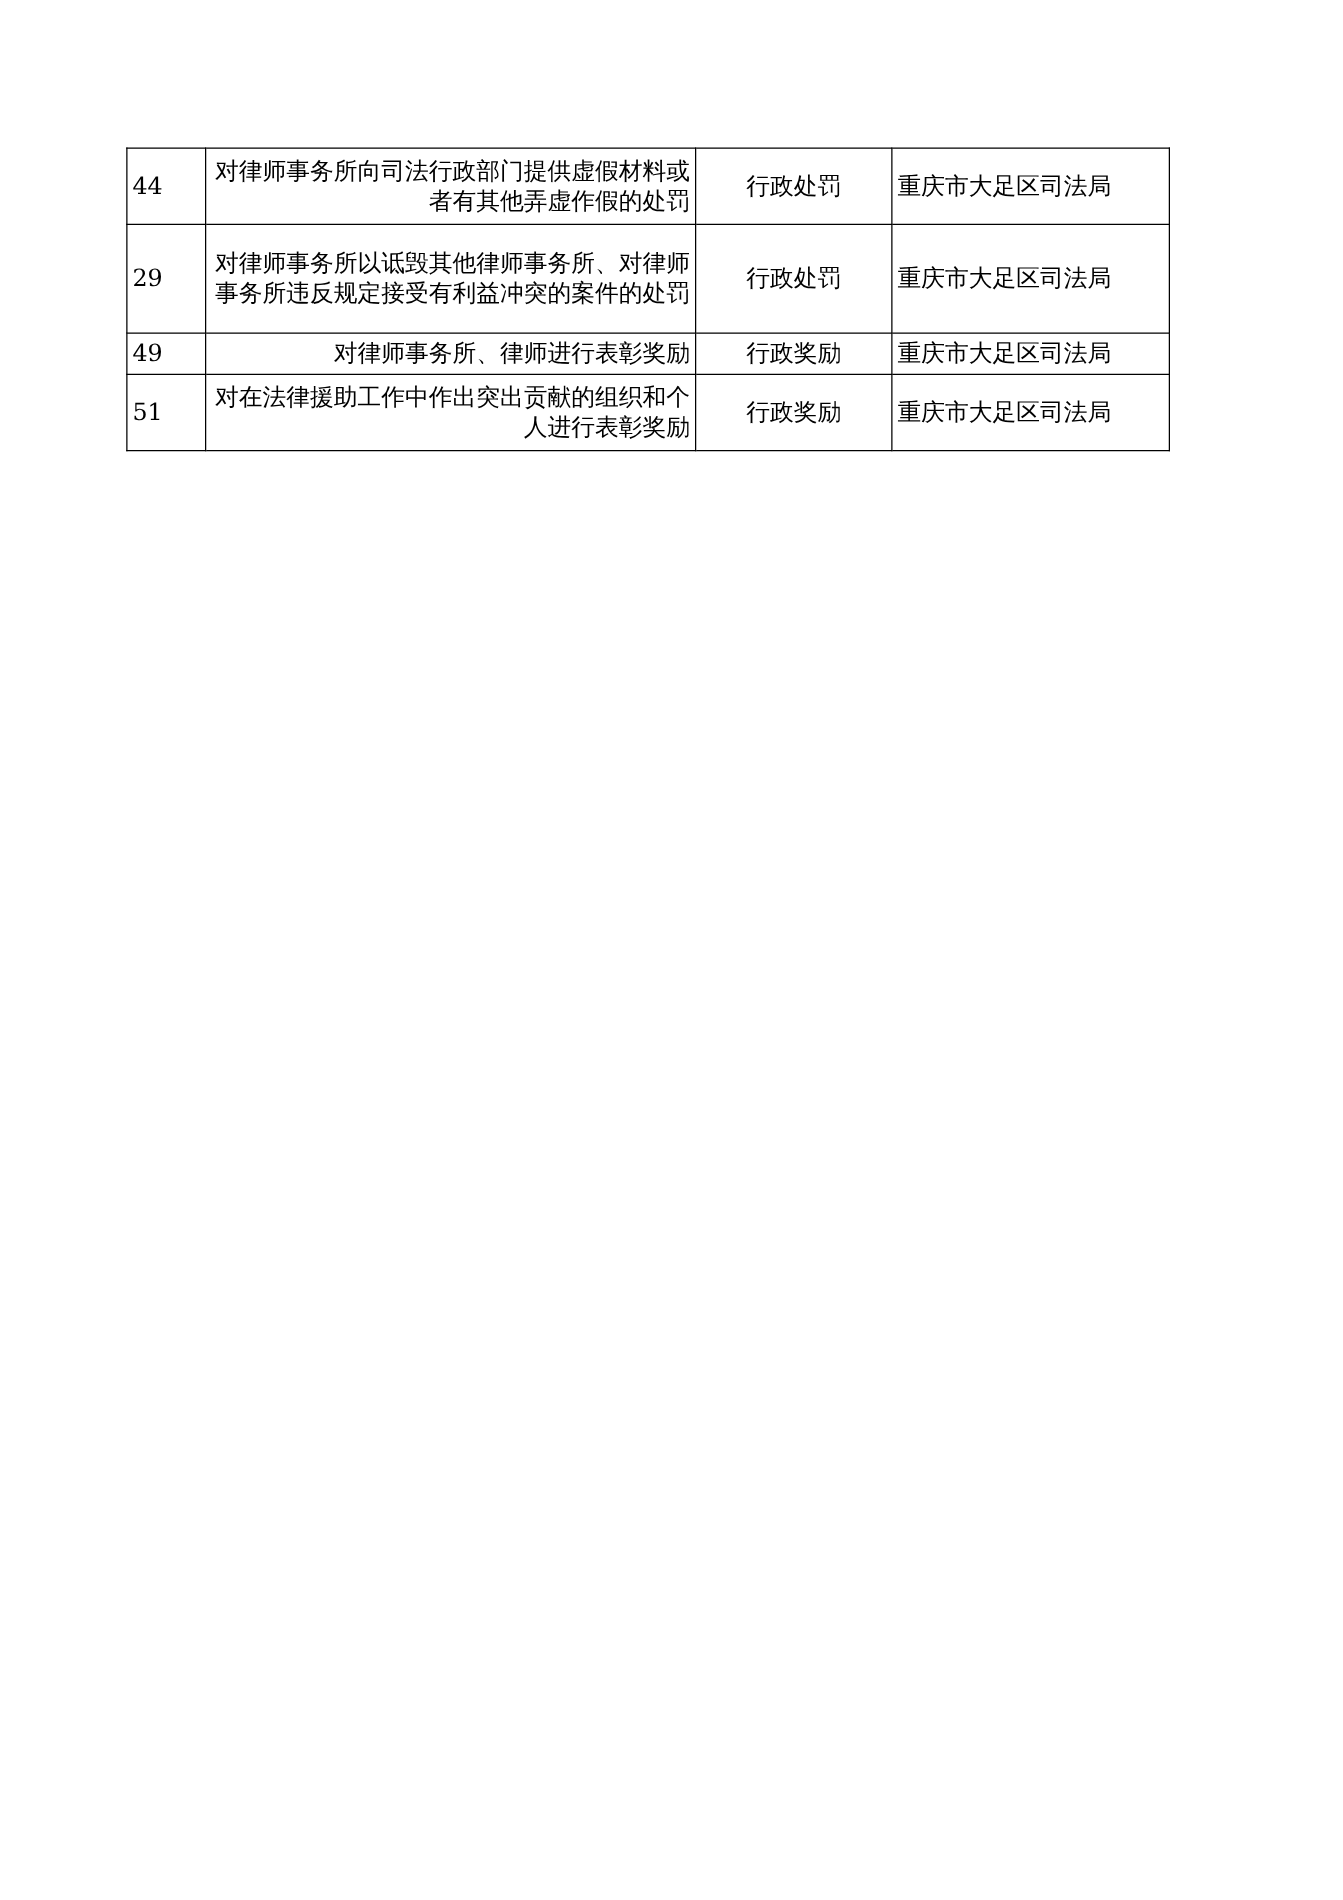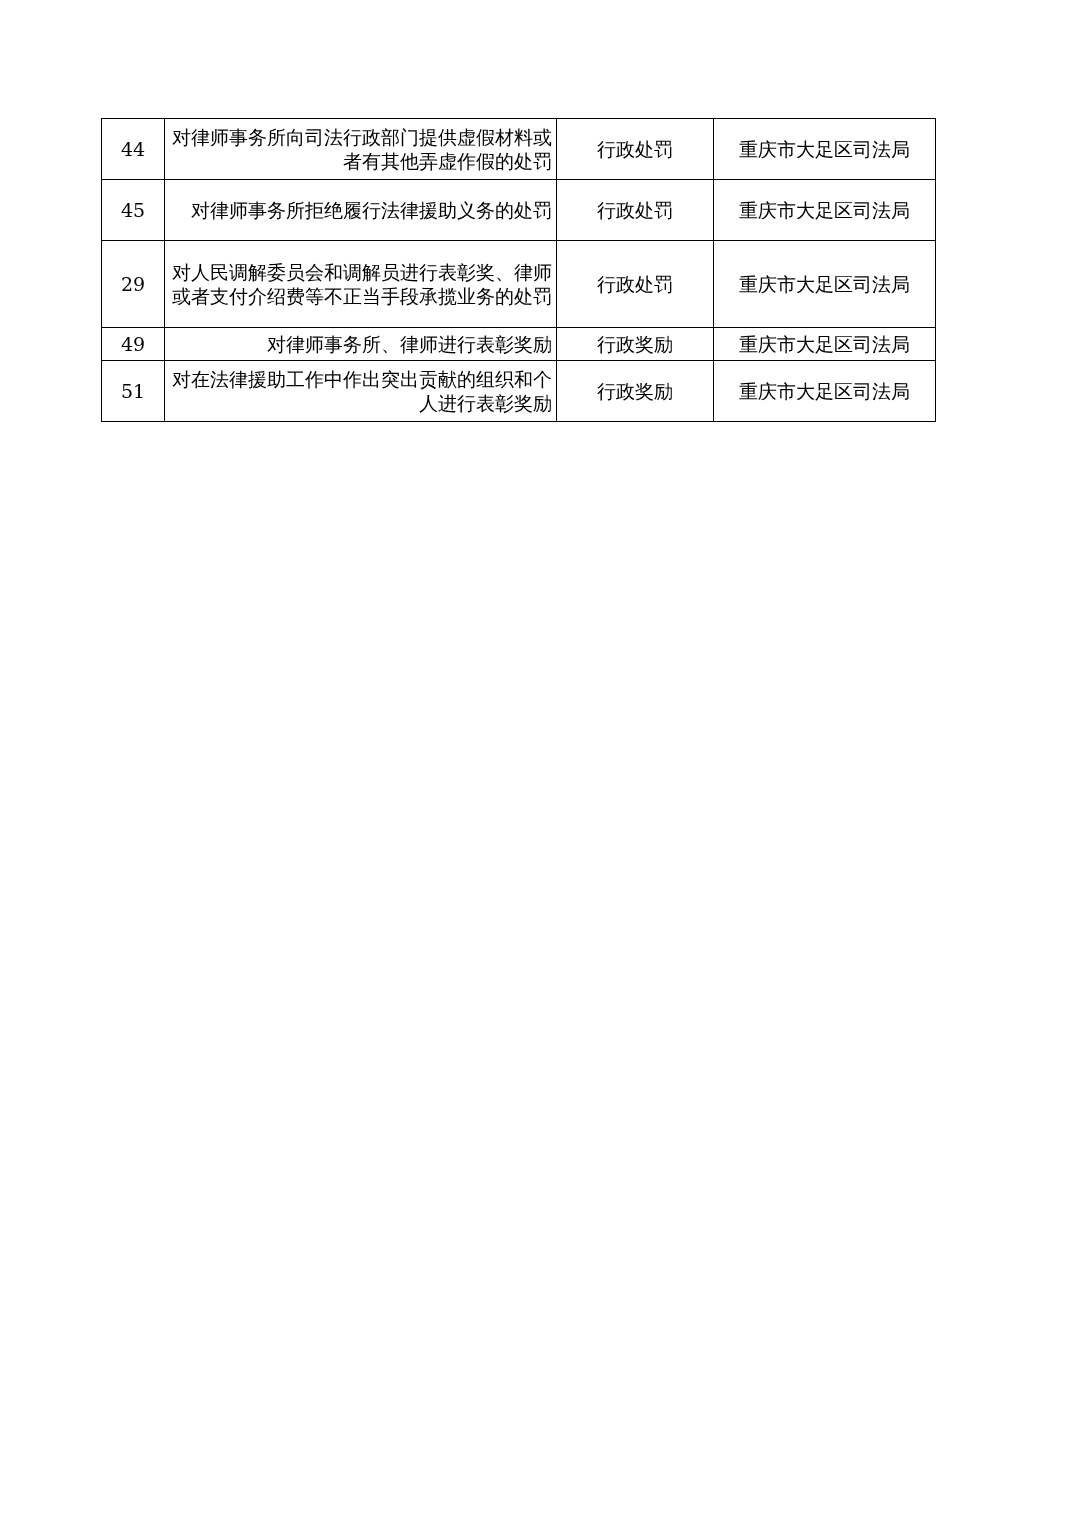--- a/index.html
+++ b/index.html
@@ -36,38 +36,36 @@
   table.list-table td {
     border: 1px solid #000000;
     padding: 2px 4px;
     font-size: 19px;
     line-height: 1.28;
     vertical-align: middle;
     font-family: "DejaVu Serif", "Liberation Serif", serif;
   }
   td.col-index {
     width: 54px;
-    text-align: center;
     vertical-align: middle;
   }
   td.col-name {
     width: 383px;
     text-align: right;
     vertical-align: middle;
     letter-spacing: 0px;
   }
   td.col-type {
     width: 148px;
     text-align: center;
     vertical-align: middle;
     border-radius: 14px;
   }
   td.col-dept {
     width: 213px;
-    text-align: center;
     vertical-align: middle;
   }
   .row-2line td { height: 56px; }
   .row-3line td { height: 82px; }
   .row-1line td { height: 28px; margin-top: 32px; }
 </style>
 </head>
 <body>
 
 <div class="page">
@@ -75,31 +73,25 @@
     <table class="list-table">
       <tbody>
 
         <tr class="row-2line">
           <td class="col-index">44</td>
           <td class="col-name">对律师事务所向司法行政部门提供虚假材料或者有其他弄虚作假的处罚</td>
           <td class="col-type">行政处罚</td>
           <td class="col-dept">重庆市大足区司法局</td>
         </tr>
 
-        <tr class="row-2line">
-          <td class="col-index">45</td>
-          <td class="col-name">对律师事务所拒绝履行法律援助义务的处罚</td>
-          <td class="col-type">行政处罚</td>
-          <td class="col-dept">重庆市大足区司法局</td>
-        </tr>
 
 
         <tr class="row-3line">
           <td class="col-index">29</td>
-          <td class="col-name">对人民调解委员会和调解员进行表彰奖、律师或者支付介绍费等不正当手段承揽业务的处罚</td>
+          <td class="col-name">对律师事务所以诋毁其他律师事务所、对律师事务所违反规定接受有利益冲突的案件的处罚</td>
           <td class="col-type">行政处罚</td>
           <td class="col-dept">重庆市大足区司法局</td>
         </tr>
 
 
         <tr class="row-1line">
           <td class="col-index">49</td>
           <td class="col-name">对律师事务所、律师进行表彰奖励</td>
           <td class="col-type">行政奖励</td>
           <td class="col-dept">重庆市大足区司法局</td>

